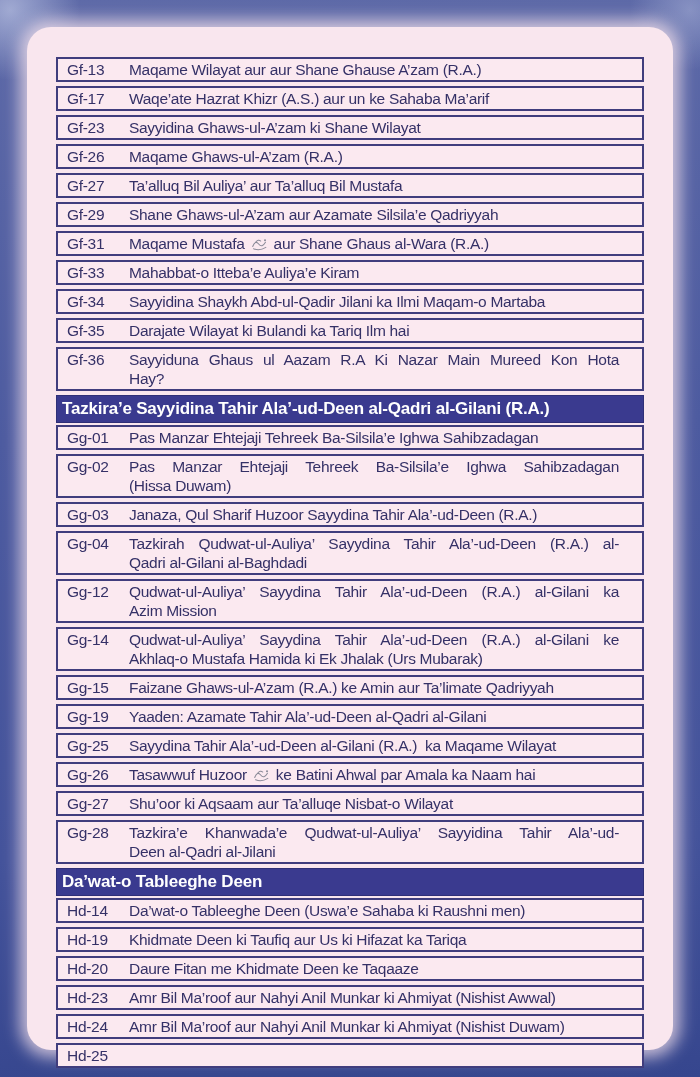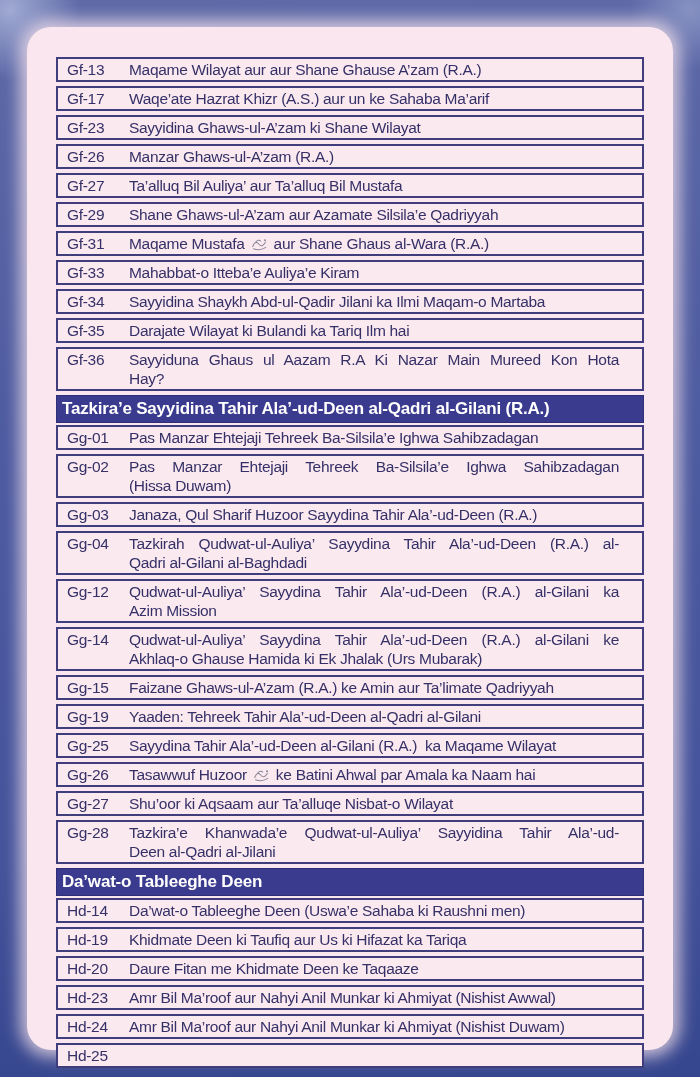--- a/index.html
+++ b/index.html
@@ -82,21 +82,21 @@
       <div class="row">
         <div class="code">Gf-17</div>
         <div class="title">Waqe’ate Hazrat Khizr (A.S.) aur un ke Sahaba Ma’arif</div>
       </div>
       <div class="row">
         <div class="code">Gf-23</div>
         <div class="title">Sayyidina Ghaws-ul-A’zam ki Shane Wilayat</div>
       </div>
       <div class="row">
         <div class="code">Gf-26</div>
-        <div class="title">Manzar Ghaws-ul-A’zam (R.A.)</div>
+        <div class="title">Maqame Ghaws-ul-A’zam (R.A.)</div>
       </div>
       <div class="row">
         <div class="code">Gf-27</div>
         <div class="title">Ta’alluq Bil Auliya’ aur Ta’alluq Bil Mustafa</div>
       </div>
       <div class="row">
         <div class="code">Gf-29</div>
         <div class="title">Shane Ghaws-ul-A’zam aur Azamate Silsila’e Qadriyyah</div>
       </div>
       <div class="row">
@@ -156,30 +156,30 @@
         <div class="code">Gg-12</div>
         <div class="title">
           <div class="tline jline">Qudwat-ul-Auliya’ Sayydina Tahir Ala’-ud-Deen (R.A.) al-Gilani ka</div>
           <div class="tline">Azim Mission</div>
         </div>
       </div>
       <div class="row">
         <div class="code">Gg-14</div>
         <div class="title">
           <div class="tline jline">Qudwat-ul-Auliya’ Sayydina Tahir Ala’-ud-Deen (R.A.) al-Gilani ke</div>
-          <div class="tline">Akhlaq-o Ghause Hamida ki Ek Jhalak (Urs Mubarak)</div>
+          <div class="tline">Akhlaq-o Mustafa Hamida ki Ek Jhalak (Urs Mubarak)</div>
         </div>
       </div>
       <div class="row">
         <div class="code">Gg-15</div>
         <div class="title">Faizane Ghaws-ul-A’zam (R.A.) ke Amin aur Ta’limate Qadriyyah</div>
       </div>
       <div class="row">
         <div class="code">Gg-19</div>
-        <div class="title">Yaaden: Tehreek Tahir Ala’-ud-Deen al-Qadri al-Gilani</div>
+        <div class="title">Yaaden: Azamate Tahir Ala’-ud-Deen al-Qadri al-Gilani</div>
       </div>
       <div class="row">
         <div class="code">Gg-25</div>
         <div class="title">Sayydina Tahir Ala’-ud-Deen al-Gilani (R.A.)&nbsp; ka Maqame Wilayat</div>
       </div>
       <div class="row">
         <div class="code">Gg-26</div>
         <div class="title">Tasawwuf Huzoor <span class="pbuh"><svg width="17" height="14" viewBox="0 0 20 16">
               <g fill="none" stroke="#8a8a98" stroke-width="1.2" stroke-linecap="round">
                 <path d="M2 11 Q5 3 9 8 T17 6"></path>

